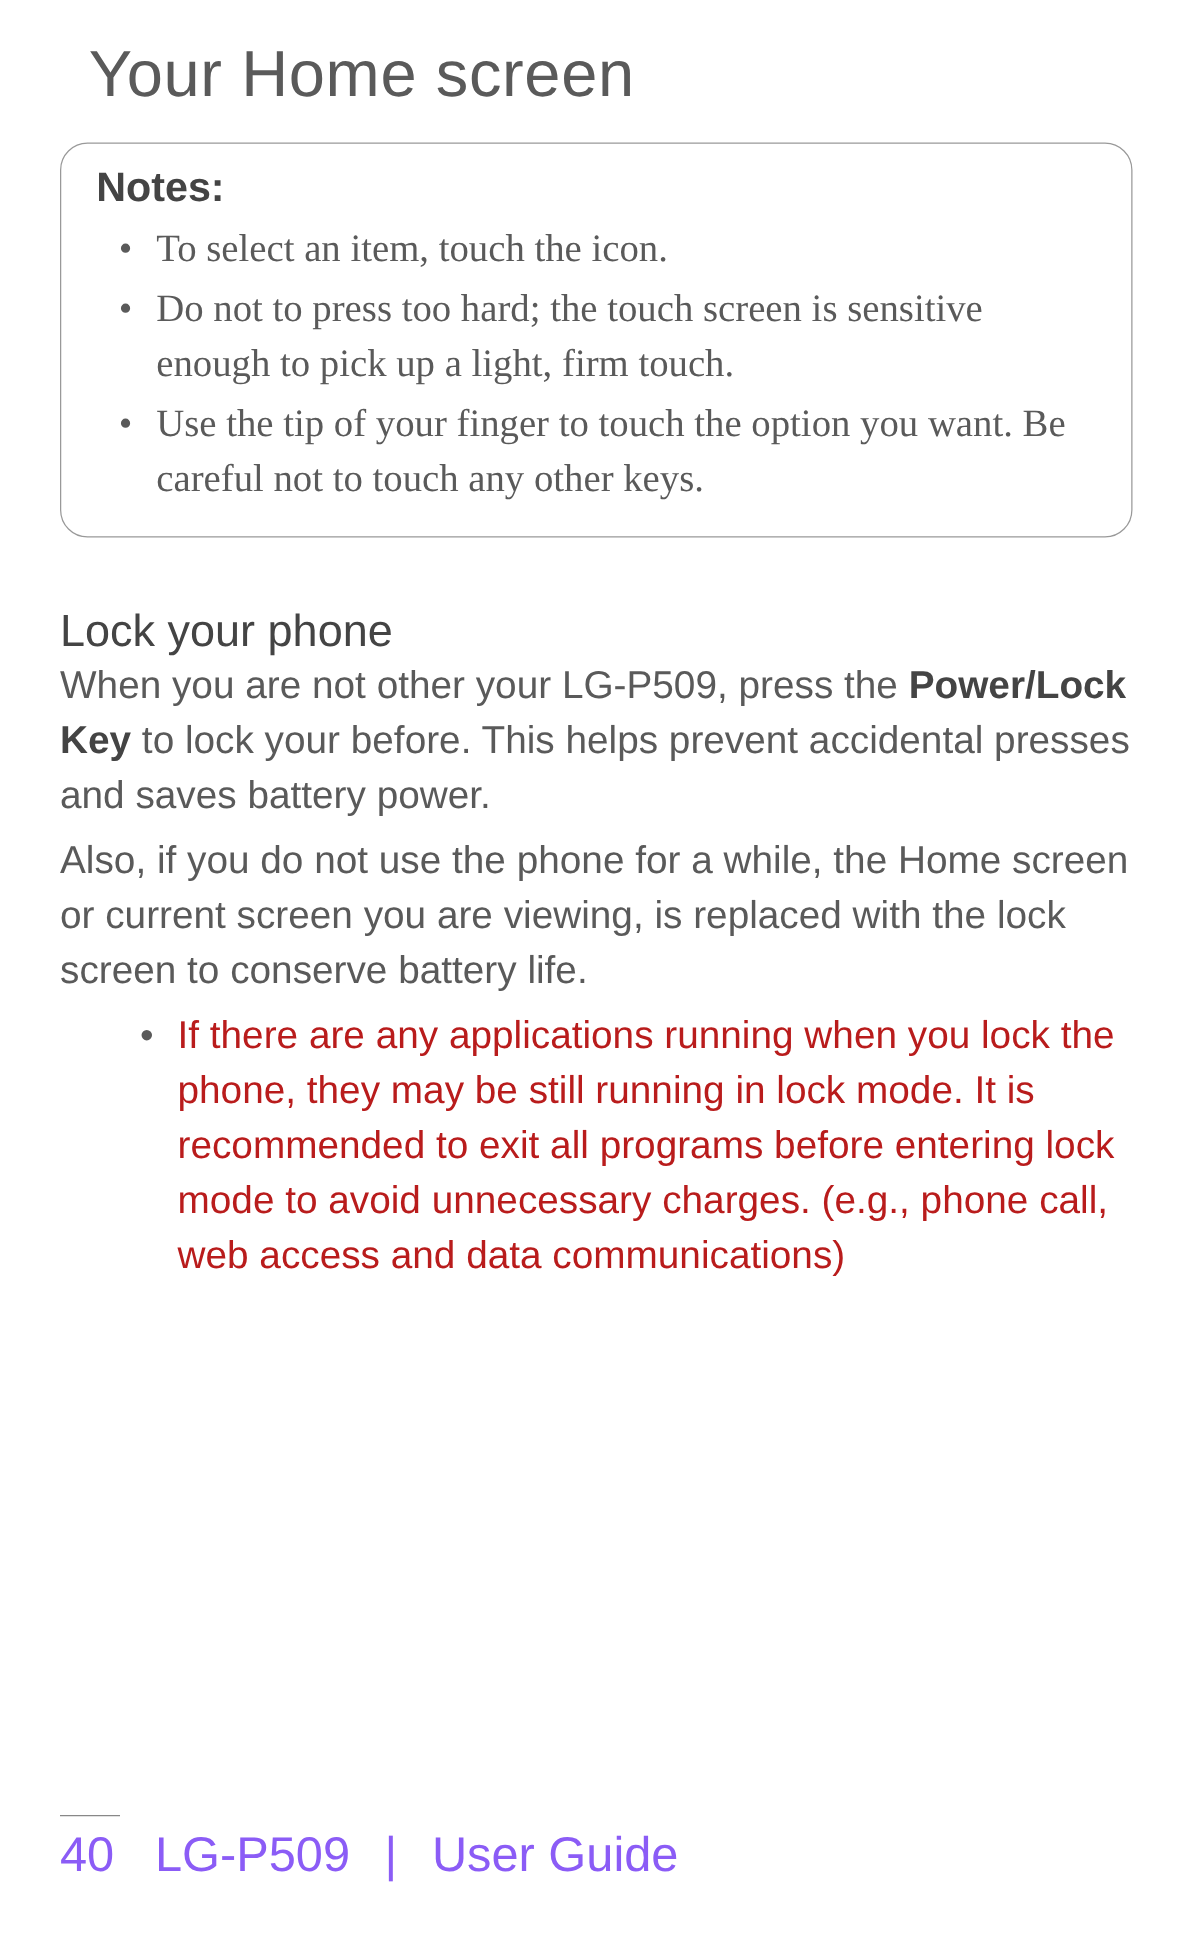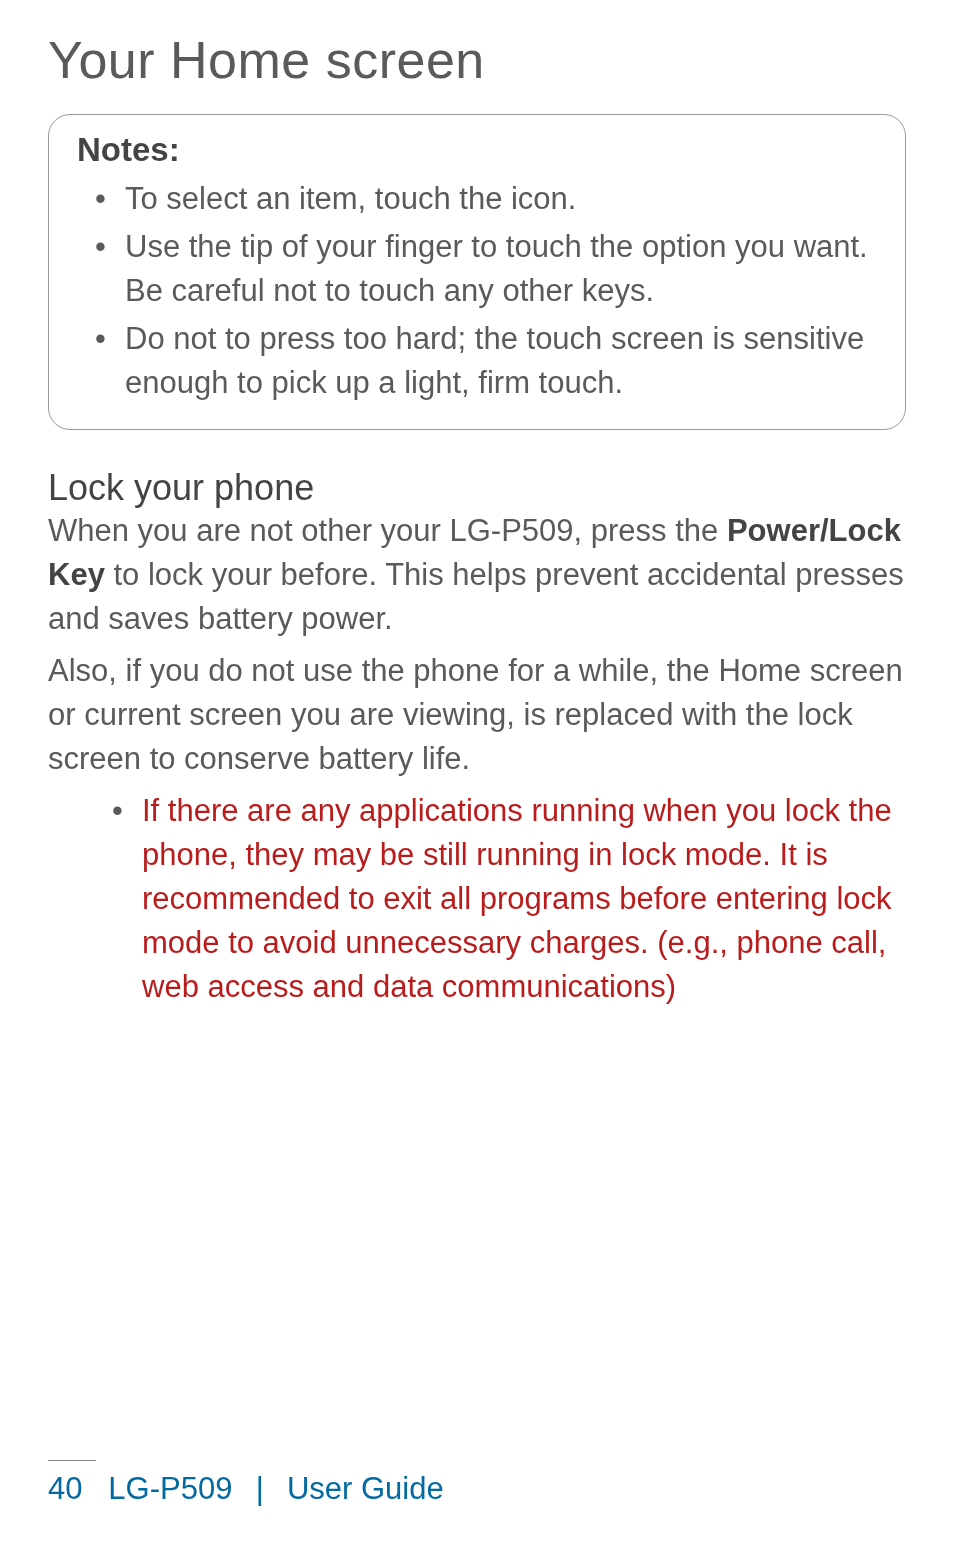--- a/index.html
+++ b/index.html
@@ -15,36 +15,38 @@
     color: #5a5a5a;
     position: relative;
     padding: 30px 48px 0 48px;
   }
   .page-title {
     font-size: 52px;
     font-weight: 300;
     color: #5a5a5a;
     margin-bottom: 24px;
     letter-spacing: 0.5px;
+    margin-left: 23px;
   }
   .notes-box {
     border: 1.5px solid #999;
     border-radius: 22px;
     padding: 16px 28px 20px 28px;
-    margin-bottom: 37px;
+    margin-bottom: 54px;
   }
   .notes-heading {
     font-size: 33px;
     font-weight: 600;
     color: #444;
     margin-bottom: 8px;
   }
   .notes-list {
     list-style: none;
     padding-left: 48px;
+    font-family: Liberation Serif, serif;
   }
   .notes-list li {
     font-size: 31px;
     font-weight: 300;
     line-height: 1.42;
     color: #5a5a5a;
     position: relative;
     margin-bottom: 4px;
   }
   .notes-list li::before {
@@ -95,40 +97,40 @@
     left: 48px;
     right: 48px;
   }
   .footer-rule {
     width: 48px;
     height: 1.5px;
     background: #888;
     margin-bottom: 10px;
   }
   .footer-text {
-    font-size: 31px;
+    font-size: 39px;
     font-weight: 300;
-    color: #0369a1;
+    color: #8b5cf6;
   }
   .footer-sep {
     margin: 0 6px;
     font-weight: 300;
   }
 </style>
 </head>
 <body>
 
 <h1 class="page-title">Your Home screen</h1>
 
 <div class="notes-box">
   <div class="notes-heading">Notes:</div>
   <ul class="notes-list">
     <li>To select an item, touch the icon.</li>
+    <li>Do not to press too hard; the touch screen is sensitive enough to pick up a light, firm touch.</li>
     <li>Use the tip of your finger to touch the option you want. Be careful not to touch any other keys.</li>
-    <li>Do not to press too hard; the touch screen is sensitive enough to pick up a light, firm touch.</li>
   </ul>
 </div>
 
 <h2 class="subheading">Lock your phone</h2>
 
 <p class="para">
   <span>When you are not other your LG-P509, press the </span><span class="bold">Power/Lock Key</span><span> to lock your before. This helps prevent accidental presses and saves battery power.</span>
 </p>
 
 <p class="para">Also, if you do not use the phone for a while, the Home screen or current screen you are viewing, is replaced with the lock screen to conserve battery life.</p>

